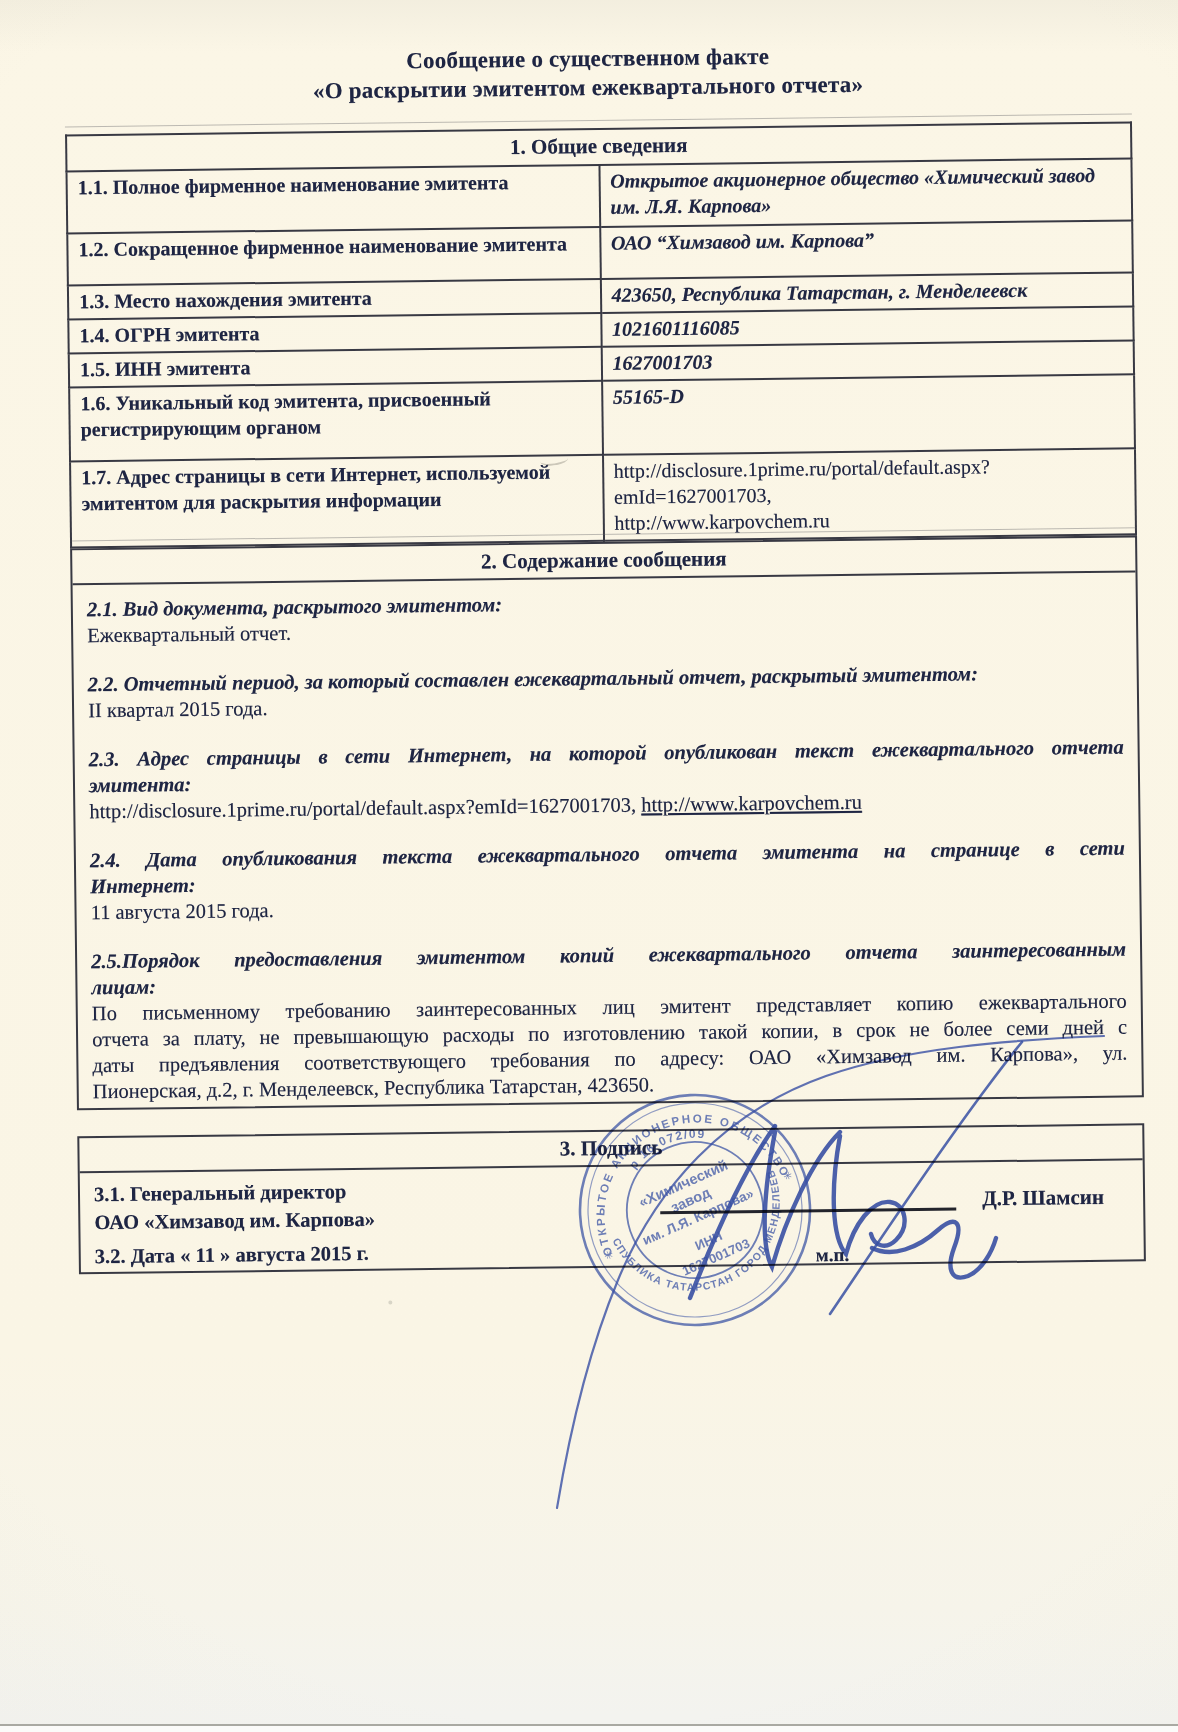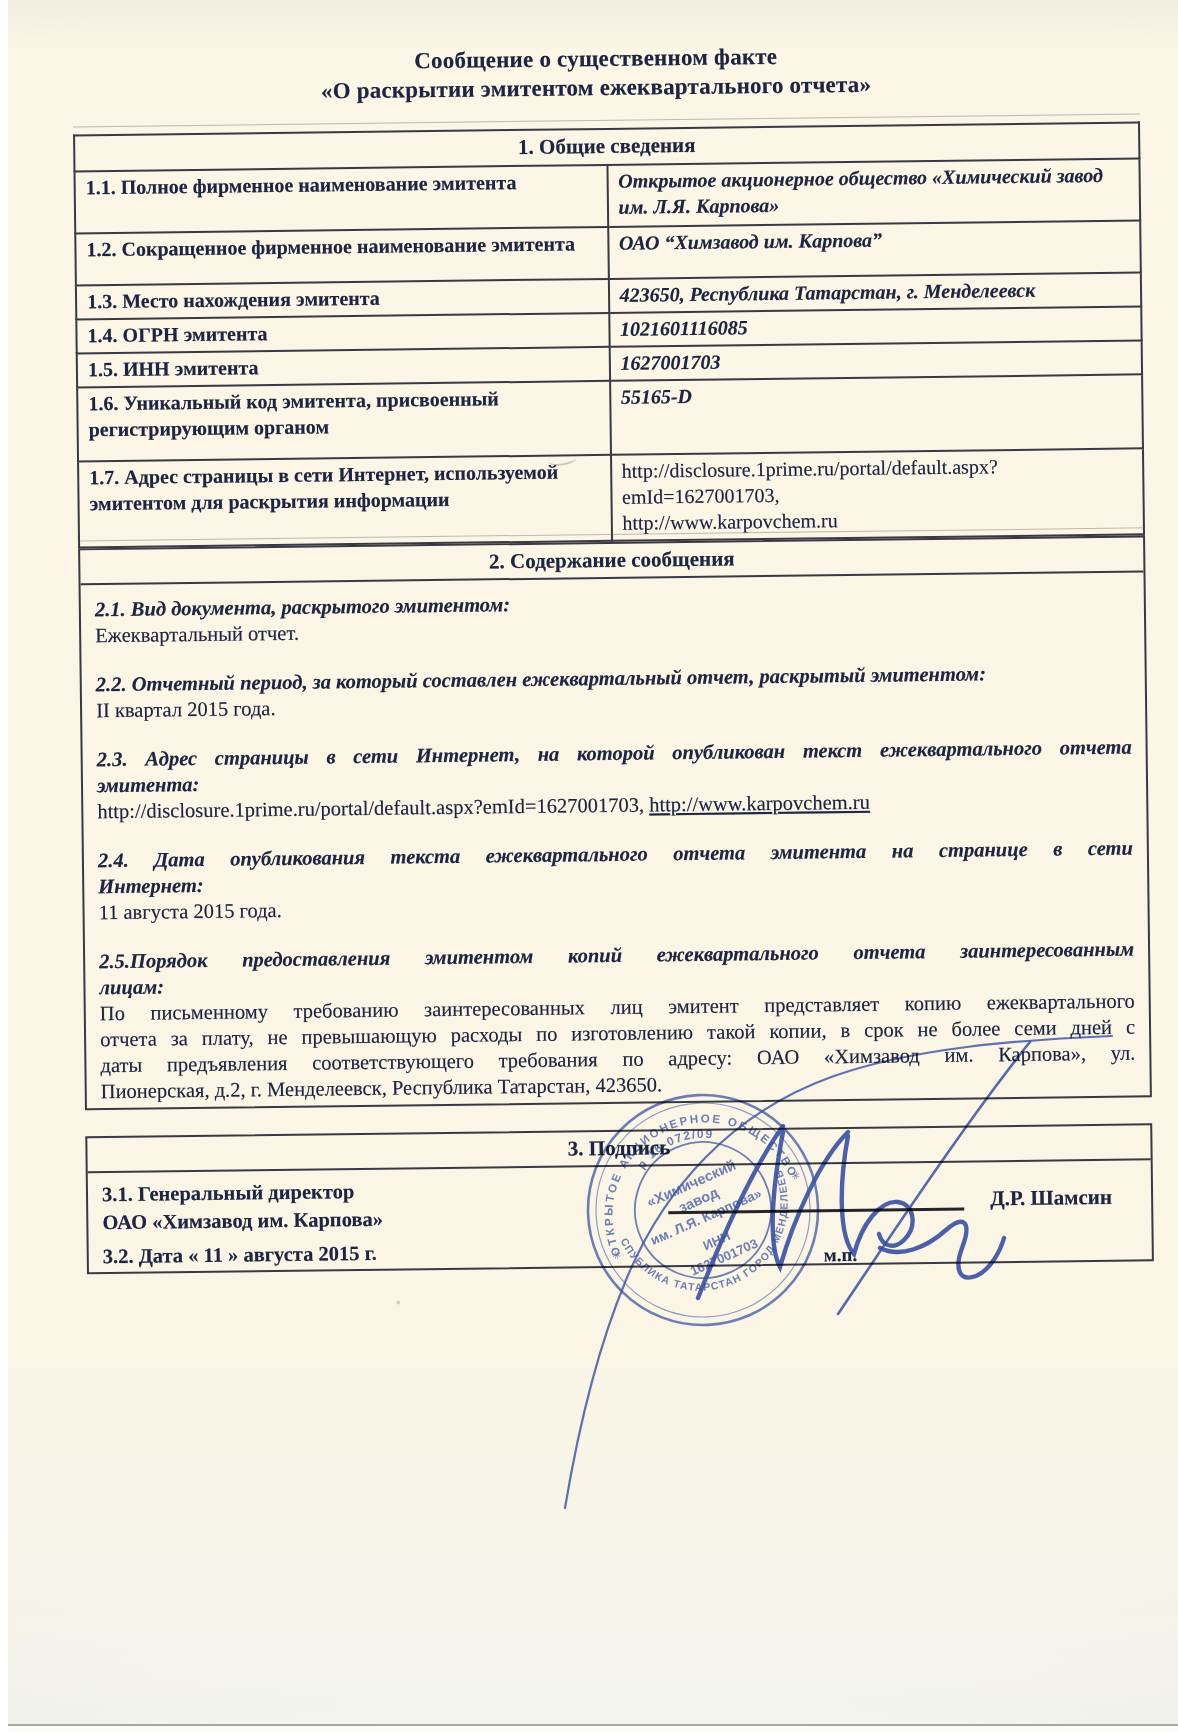--- a/index.html
+++ b/index.html
@@ -4,21 +4,20 @@
 <style>
   html,body{margin:0;padding:0;}
   body{
     width:1178px;height:1732px;position:relative;overflow:hidden;
     background:#ffffff;
     font-family:"Liberation Serif","DejaVu Serif",serif;
   }
   .page{
     position:absolute;inset:0;
     background:linear-gradient(180deg,#fbf6e6 0%,#faf5e5 78%,#f6f4ea 93%,#f3f3ef 99%);
-    margin-left:8px;
   }
   .page::before{ 
     content:"";position:absolute;inset:0;pointer-events:none;
     background:
       radial-gradient(120% 90% at 50% 45%, rgba(255,255,255,0) 60%, rgba(190,184,160,0.10) 100%),
       linear-gradient(180deg, rgba(170,168,158,0.10) 0%, rgba(170,168,158,0) 3%);
   }
   .bottom-line{position:absolute;left:0;right:0;top:1724px;height:2px;background:#a9a9a2;}
   .bottom-white{position:absolute;left:0;right:0;top:1726px;bottom:0;background:#fbfbf9;}
 

